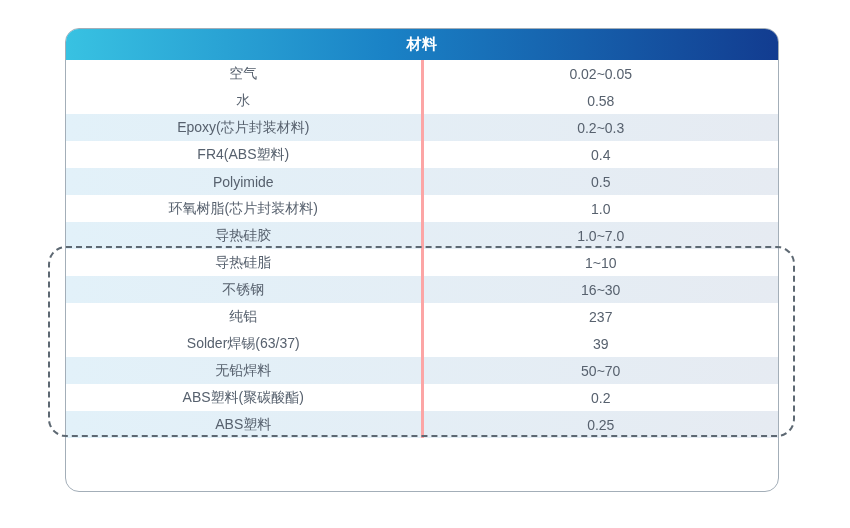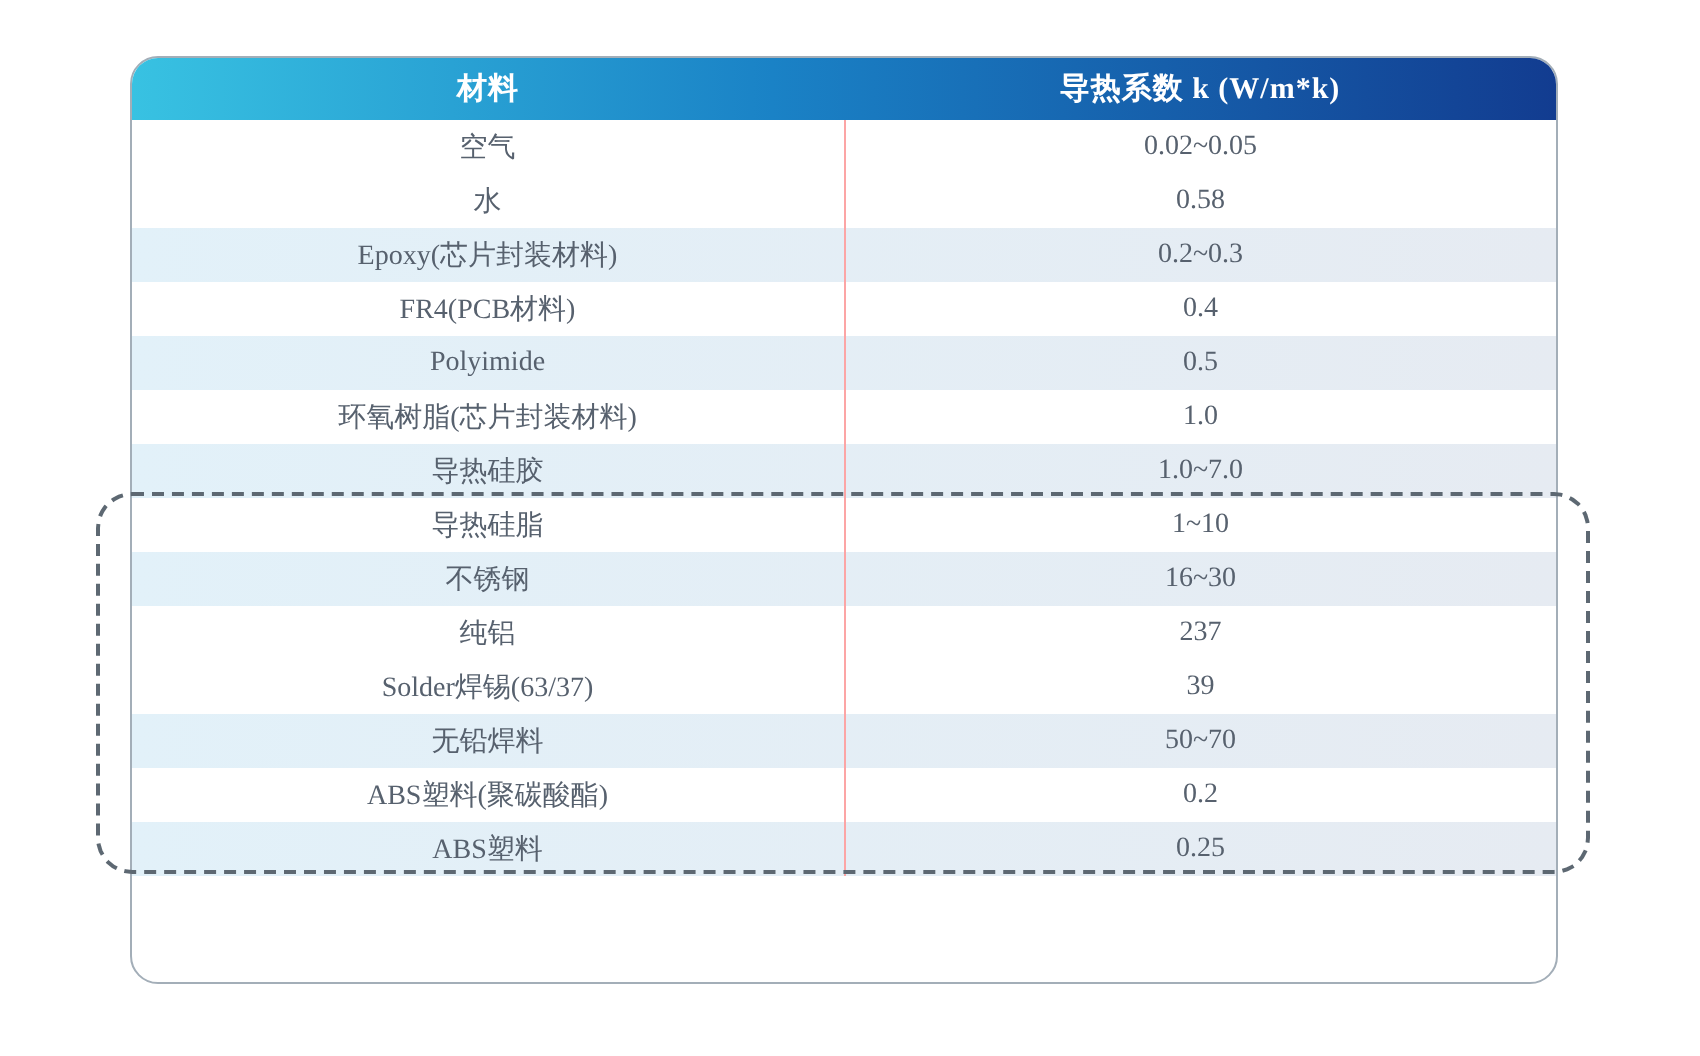--- a/index.html
+++ b/index.html
@@ -7,21 +7,20 @@
     padding: 0;
     background: #ffffff;
     font-family: "Liberation Sans", "DejaVu Sans", sans-serif;
   }
   .stage {
     position: relative;
     width: 806px;
     height: 528px;
     background: #ffffff;
     overflow: hidden;
-    font-family: Liberation Serif, serif;
   }
   .table-card {
     position: absolute;
     left: 65px;
     top: 28px;
     width: 714px;
     height: 464px;
     border: 1px solid #a3aeb8;
     border-radius: 14px;
     overflow: hidden;
@@ -58,21 +57,21 @@
     flex: 1 1 50%;
     display: flex;
     align-items: center;
     justify-content: center;
     font-size: 14px;
     color: #57616e;
     white-space: nowrap;
     overflow: hidden;
   }
   .cell.value {
-    border-left: 1px solid #fca5a5;
+    border-left: 3px solid #fca5a5;
   }
   .dashed-region {
     position: absolute;
     left: 48px;
     top: 246px;
     width: 747px;
     height: 191px;
     border: 2px dashed #5d6872;
     border-radius: 18px;
     box-sizing: border-box;
@@ -82,38 +81,37 @@
 </style>
 </head>
 <body>
 
 <div class="stage">
 
   <div class="table-card">
 
     <div class="thead">
       <div class="th">材料</div>
-      <div class="th">导热系数 k (W/m*k)</div>
     </div>
 
     <div class="tbody" id="rows-container">
         <div class="row">
           <div class="cell material">空气</div>
           <div class="cell value">0.02~0.05</div>
         </div>
         <div class="row">
           <div class="cell material">水</div>
           <div class="cell value">0.58</div>
         </div>
         <div class="row stripe">
           <div class="cell material">Epoxy(芯片封装材料)</div>
           <div class="cell value">0.2~0.3</div>
         </div>
         <div class="row">
-          <div class="cell material">FR4(PCB材料)</div>
+          <div class="cell material">FR4(ABS塑料)</div>
           <div class="cell value">0.4</div>
         </div>
         <div class="row stripe">
           <div class="cell material">Polyimide</div>
           <div class="cell value">0.5</div>
         </div>
         <div class="row">
           <div class="cell material">环氧树脂(芯片封装材料)</div>
           <div class="cell value">1.0</div>
         </div>

